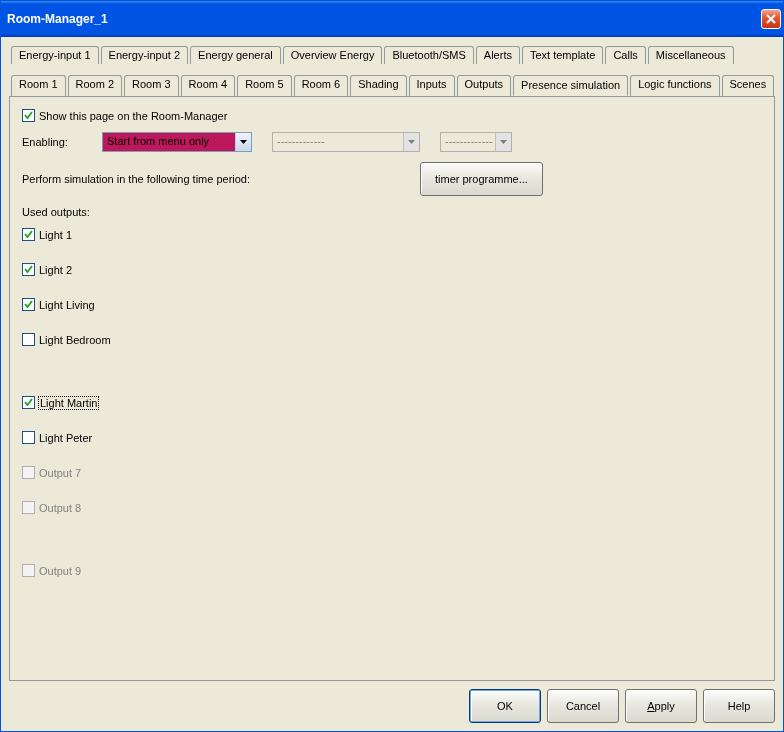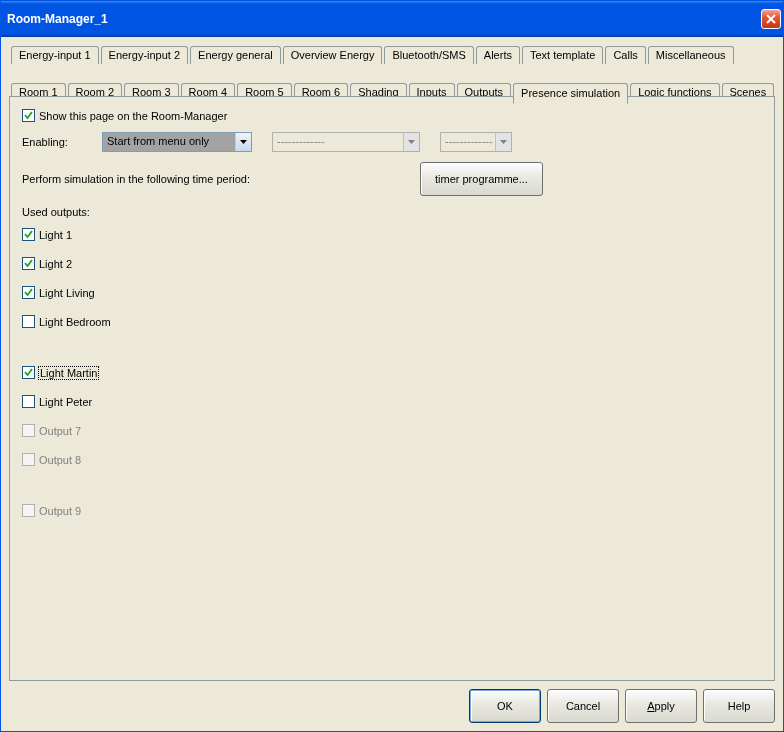--- a/index.html
+++ b/index.html
@@ -74,21 +74,21 @@
   }
   .tab + .tab { margin-left:2px; }
   .tab.active {
     background:#ECE9D8;
     padding-top:3px;
     padding-bottom:4px;
     top:1px;
     z-index:2;
     border-bottom:1px solid #ECE9D8;
   }
-  .tab.front-row { top:8px; }
+  .tab.front-row { top:0; }
   .tabpanel {
     flex:1;
     border:1px solid #919B9C;
     background:#ECE9D8;
     padding:12px;
     position:relative;
     margin-top:0;
   }
   .row { display:flex; align-items:center; margin-bottom:10px; }
   .checkbox {
@@ -106,21 +106,21 @@
   }
   .checkbox.disabled .cb-box {
     border-color:#B0B0B0;
     background:#F4F4F4;
   }
   .cb-box svg { display:block; }
   .focus-rect { outline:1px dotted #000; outline-offset:0px; padding:0 1px;}
   .combo {
     display:flex; align-items:stretch;
     height:20px;
-    background:#a3a3a3;
+    background:#be185d;
     border:1px solid #7F9DB9;
     min-width:148px;
     font-size:11px;
   }
   .combo.disabled { background:#ECE9D8; border-color:#B0B0B0; color:#808080;}
   .combo .val { flex:1; padding:2px 4px; white-space:nowrap; overflow:hidden;}
   .combo .btn {
     width:16px;
     background:linear-gradient(to bottom,#EFF4FB 0%,#C7D8ED 100%);
     border-left:1px solid #B8CDE6;
@@ -138,21 +138,21 @@
     cursor:pointer;
     box-shadow: inset 1px 1px 0 #fff;
     min-width:72px;
     text-align:center;
   }
   .push.default { border-color:#003C74; box-shadow:0 0 0 1px #7AA7E2 inset, inset 2px 2px 0 #fff;}
   .buttonbar {
     display:flex; justify-content:flex-end; gap:6px;
     padding-top:8px;
   }
-  .outputs { display:flex; flex-direction:column; gap:16px; margin-top:4px;}
+  .outputs { display:flex; flex-direction:column; gap:22px; margin-top:4px;}
   .outputs .group-gap { height:6px; }
   .label { font-size:11px; }
 </style>
 </head>
 <body>
 
 <div class="window">
   <div class="titlebar">
     <span>Room-Manager_1</span>
     <div class="close">

